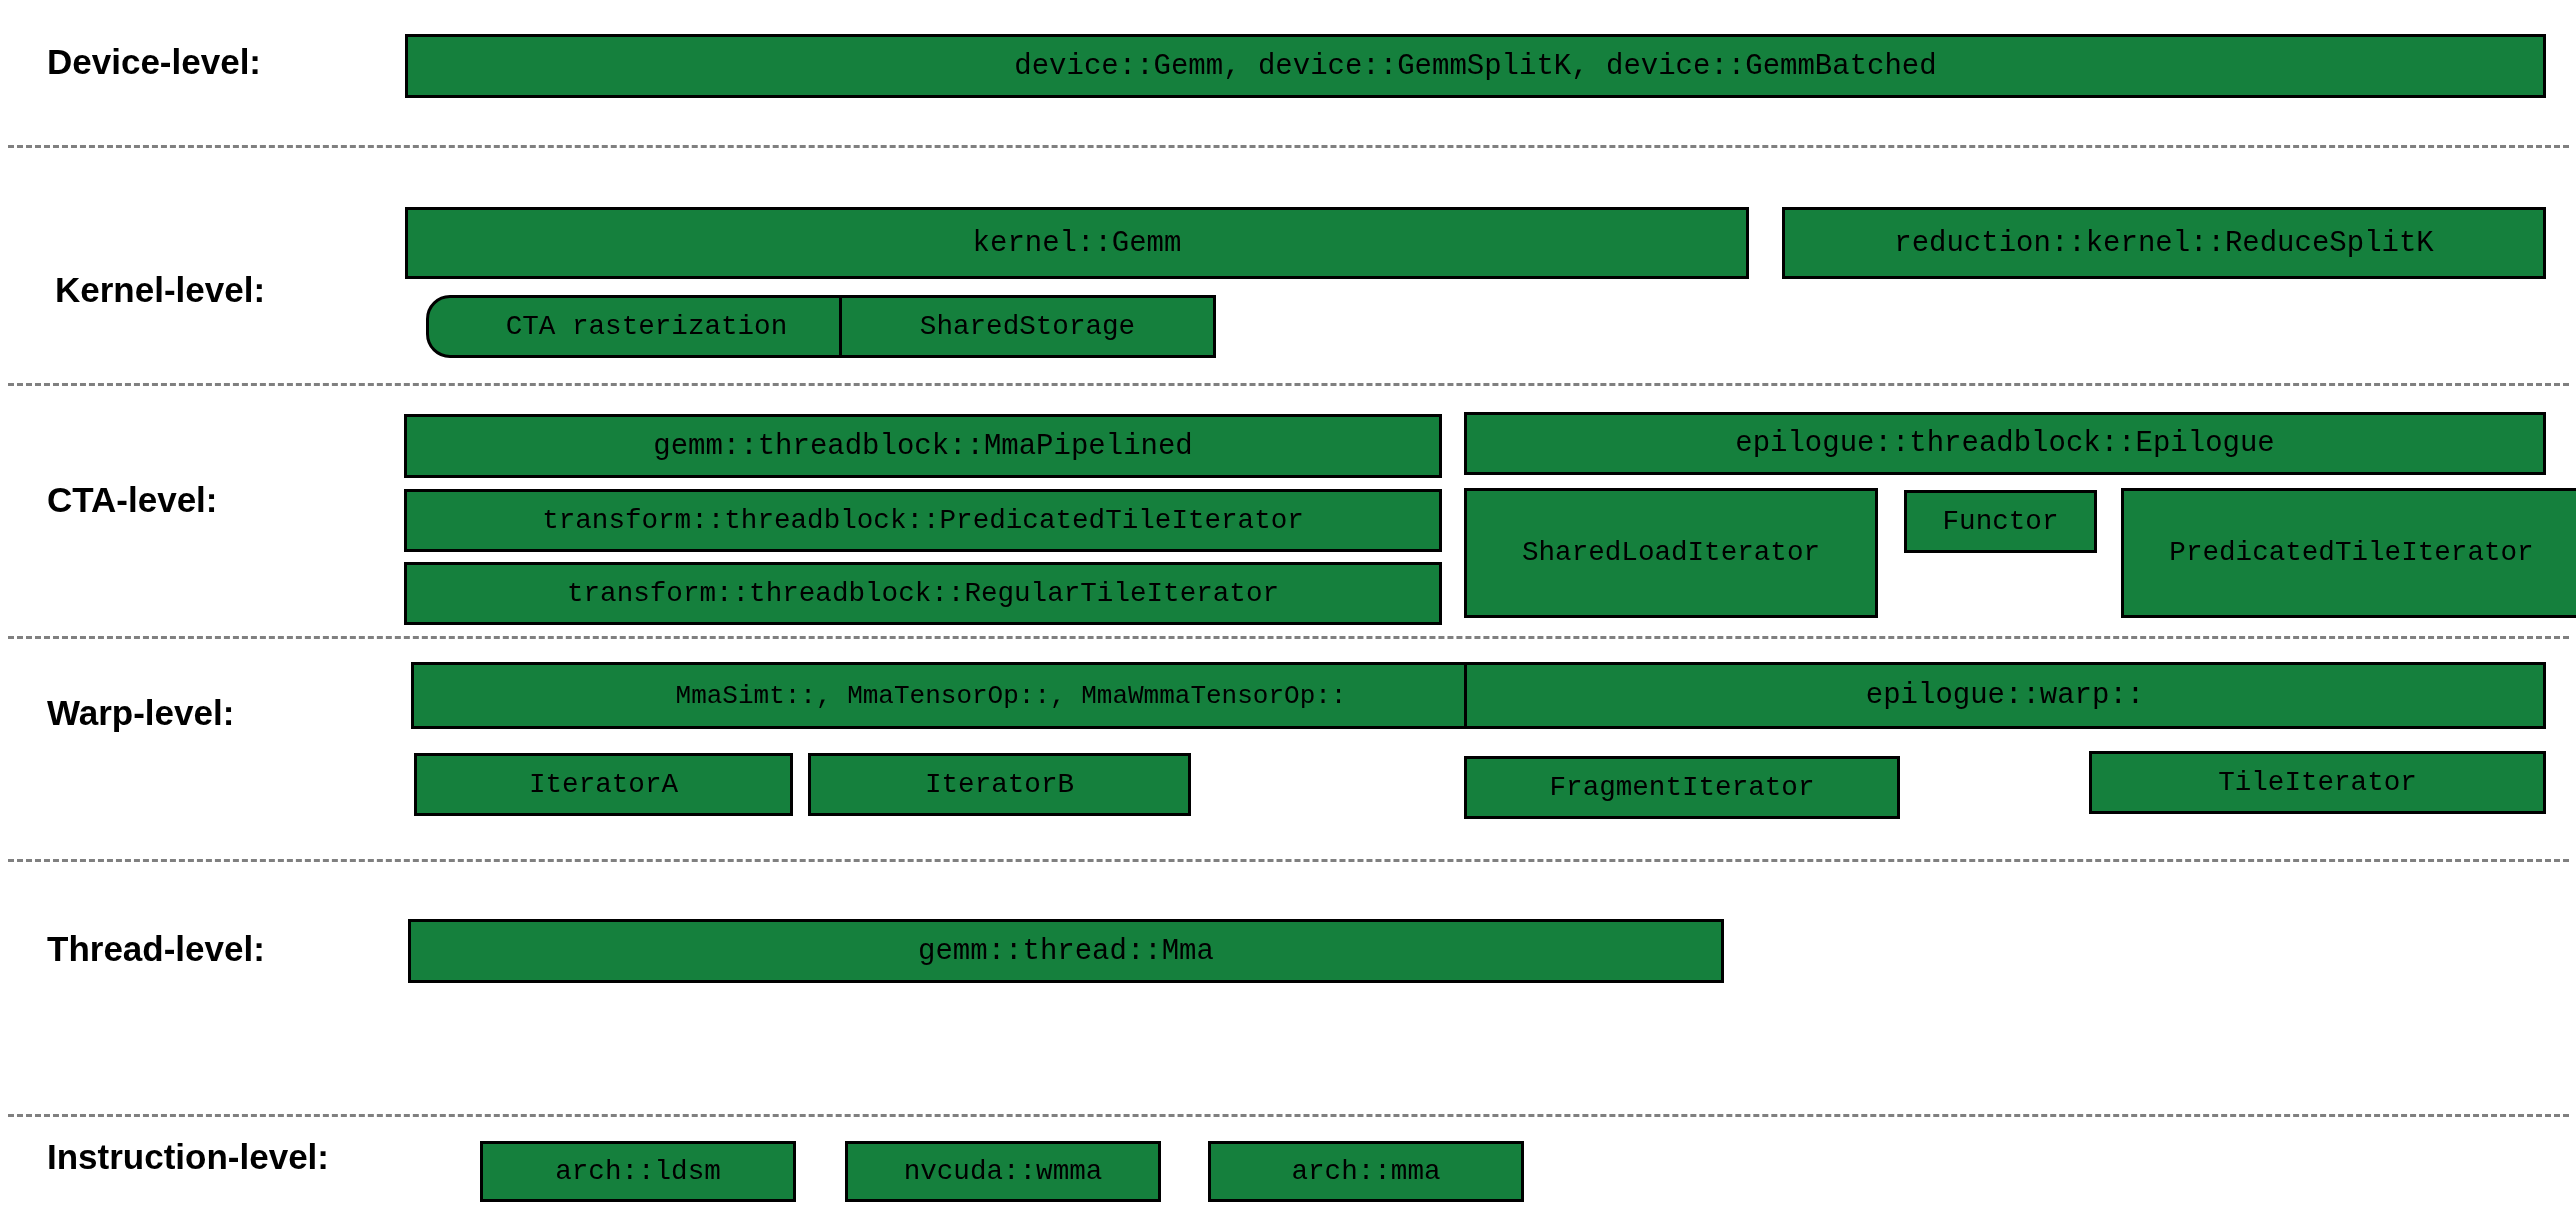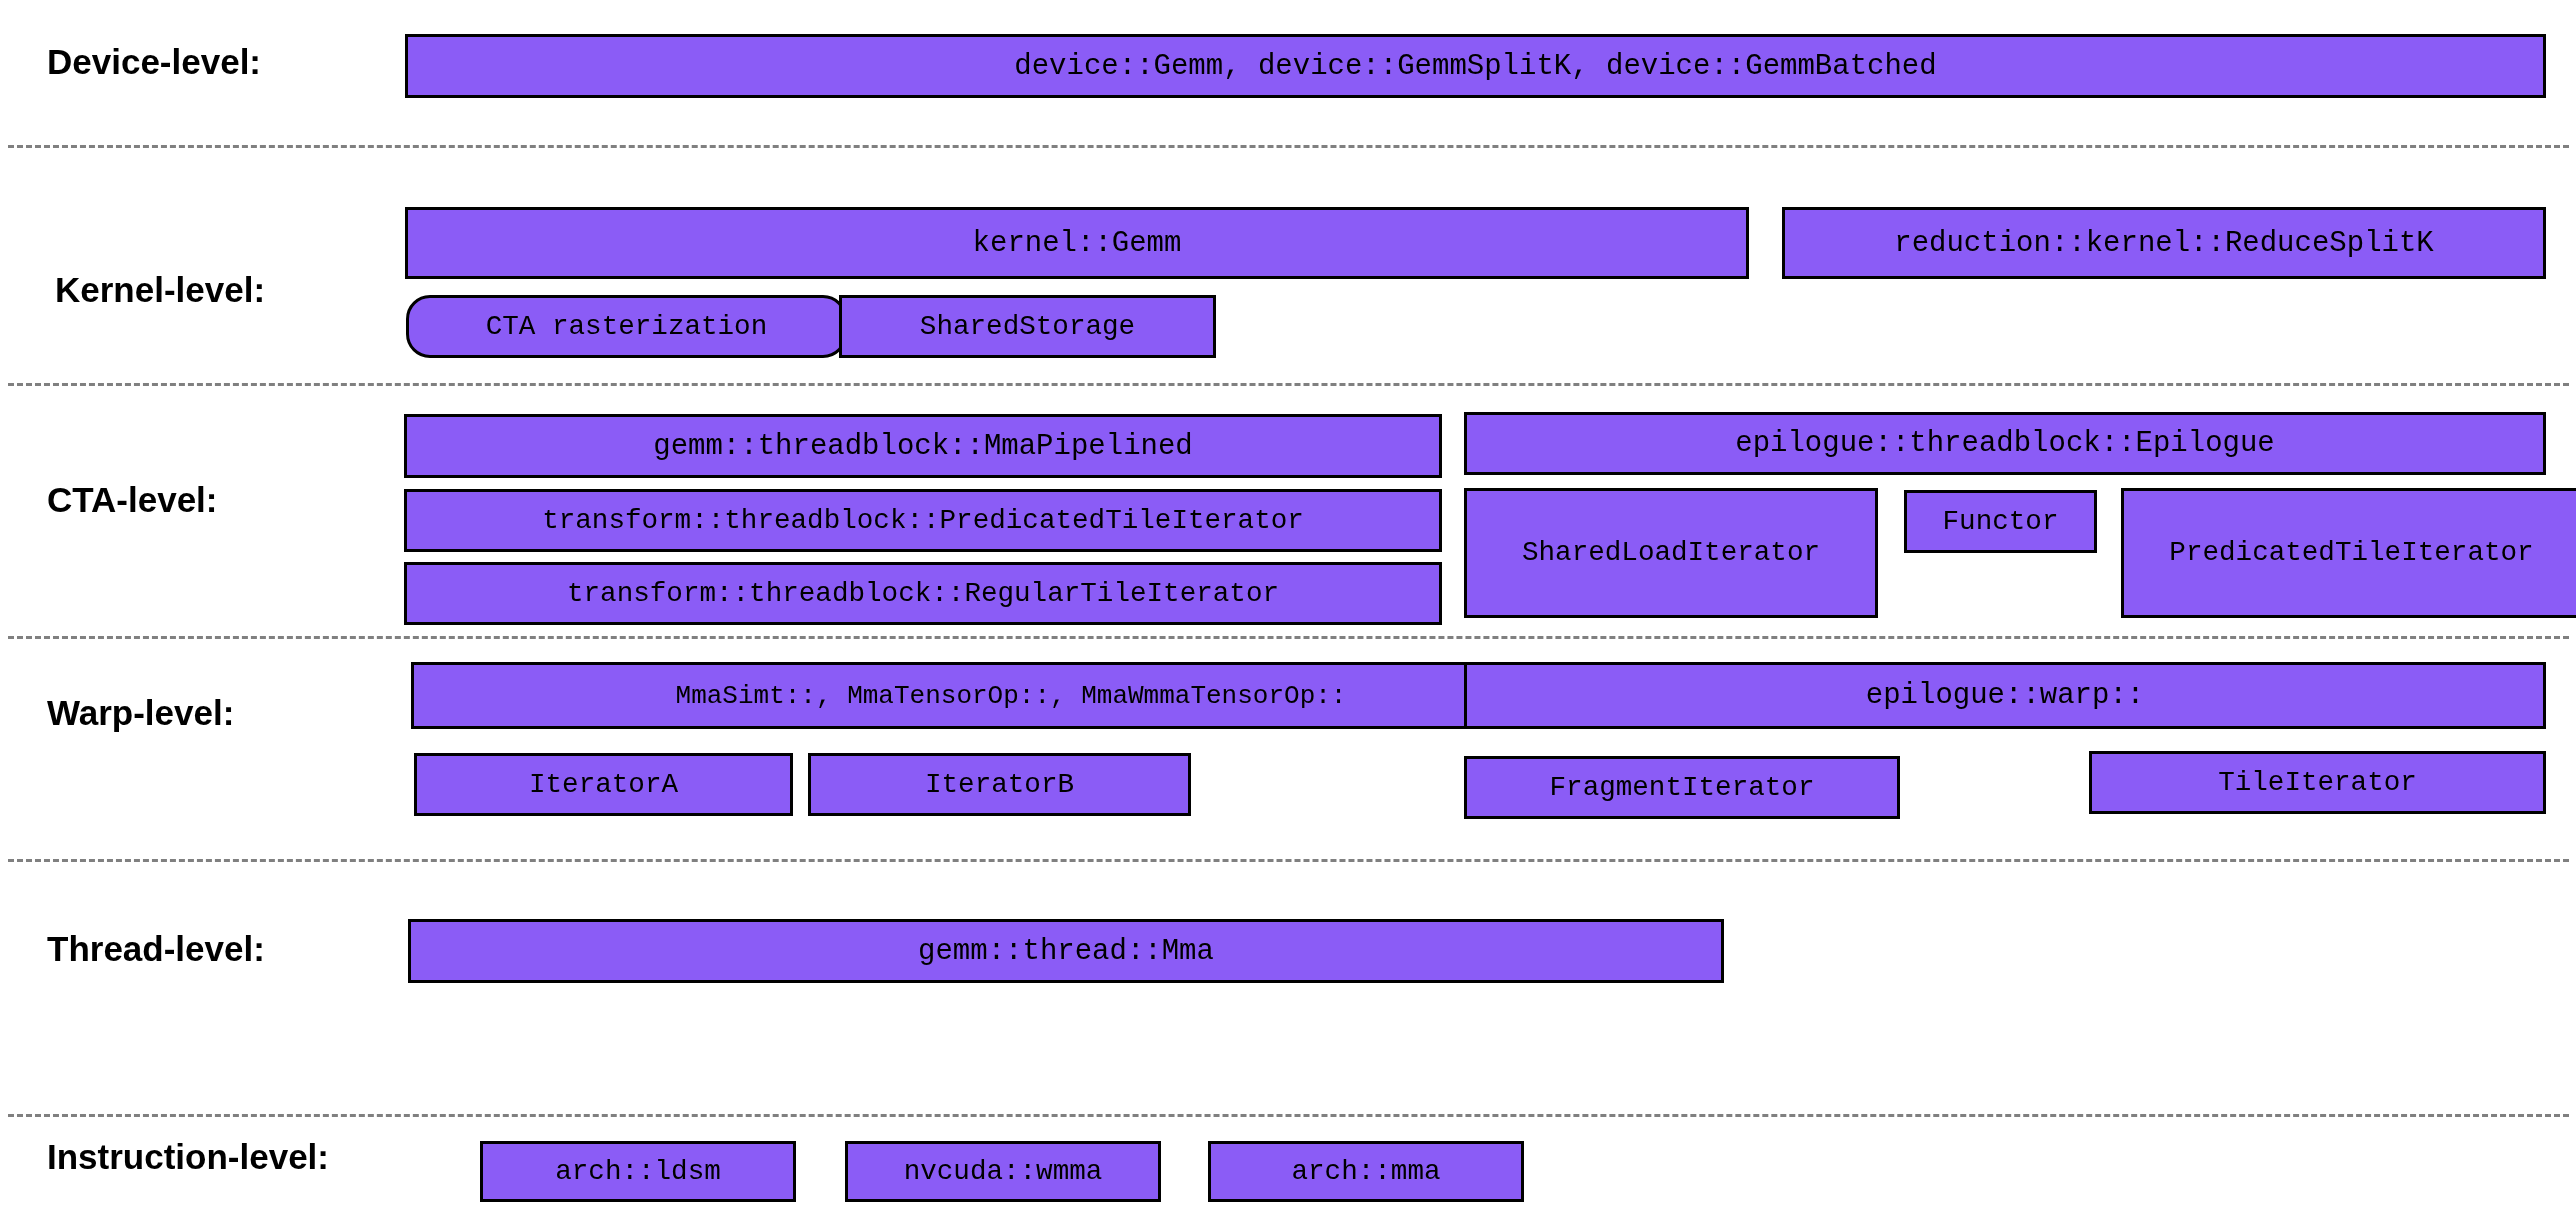--- a/index.html
+++ b/index.html
@@ -29,21 +29,21 @@
     position: absolute;
     left: 7.7px;
     width: 2561px;
     height: 0;
     border-top: 3.1px dashed #808080;
   }
   .node {
     position: absolute;
     box-sizing: border-box;
     border: 3.1px solid #000000;
-    background: #8b5cf6;
+    background: #15803d;
     display: flex;
     align-items: center;
     justify-content: center;
     font-family: "Liberation Mono", monospace;
     font-size: 27.6px;
     color: #000000;
     white-space: nowrap;
     line-height: 1;
     text-align: left;
   }
@@ -58,21 +58,21 @@
   <div class="node" style="left:405px; top:34px; width:2141px; height:64px; font-size:29px;">device::Gemm, device::GemmSplitK, device::GemmBatched</div>
 
   <div class="divider" style="top:145px;"></div>
 
   <div class="level-label" style="left:47px; top:272px;margin-left:8px;">Kernel-level:</div>
 
   <div class="node" style="left:405px; top:207px; width:1344px; height:72px; font-size:29px;">kernel::Gemm</div>
 
   <div class="node" style="left:1782px; top:207px; width:764px; height:72px; font-size:29px;">reduction::kernel::ReduceSplitK</div>
 
-  <div class="node" style="left:406px; top:295px; width:441px; height:63px;border-radius:24px;">CTA rasterization</div>
+  <div class="node" style="left:426px; top:295px; width:441px; height:63px;border-radius:24px;">CTA rasterization</div>
 
   <div class="node" style="left:839px; top:295px; width:377px; height:63px;">SharedStorage</div>
 
   <div class="divider" style="top:383px;"></div>
 
   <div class="level-label" style="left:47px; top:482px;">CTA-level:</div>
 
   <div class="node" style="left:404px; top:414px; width:1038px; height:64px; font-size:29px;">gemm::threadblock::MmaPipelined</div>
 
   <div class="node" style="left:404px; top:489px; width:1038px; height:63px; font-size:27.6px;">transform::threadblock::PredicatedTileIterator</div>

